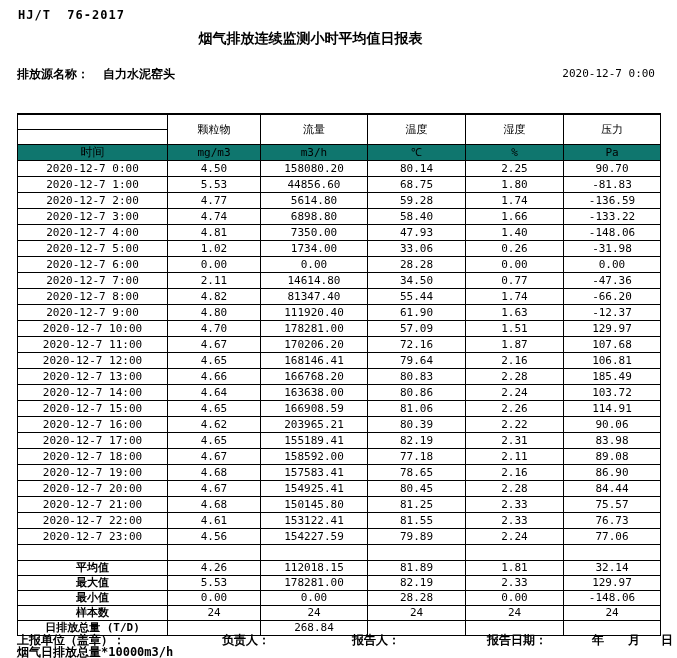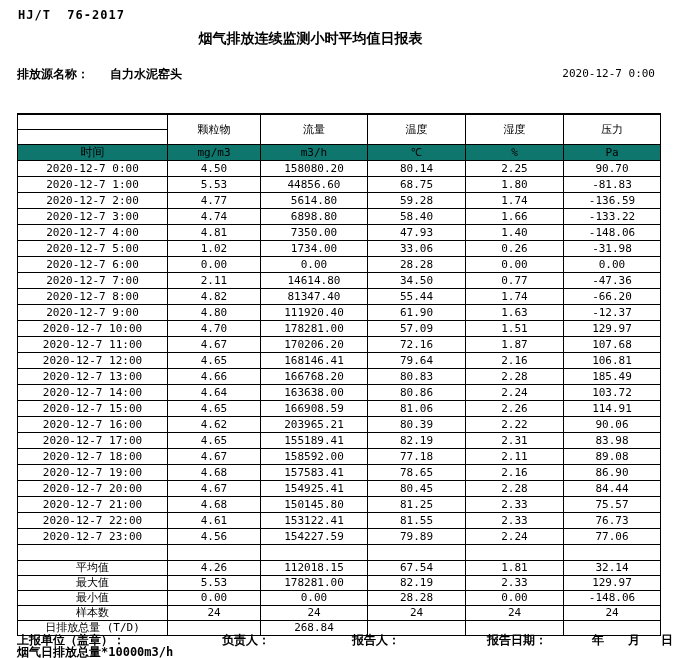--- a/index.html
+++ b/index.html
@@ -11,40 +11,40 @@
   .std-number{
     position:absolute;left:18px;top:8px;
     font-size:12px;font-weight:bold;letter-spacing:1px;white-space:pre;
   }
   .page-title{
     position:absolute;left:0;top:30px;width:621px;text-align:center;
     font-size:14px;font-weight:bold;
   }
   .meta-row{position:absolute;left:0;top:66px;width:677px;height:16px;}
   .source{position:absolute;left:17px;top:0;font-size:12px;font-weight:bold;}
-  .source .name{margin-left:21px;}
+  .source .name{margin-left:14px;}
   .datetime{position:absolute;right:22px;top:1px;font-size:11px;}
 
   table.report{
     position:absolute;left:17px;top:113px;width:643px;
     border-collapse:collapse;table-layout:fixed;
     border:1px solid #000;border-top:2px solid #000;
   }
   table.report td{
     border:1px solid #000;text-align:center;vertical-align:middle;
     padding:0;font-size:11px;height:15px;line-height:15px;
     white-space:nowrap;overflow:hidden;
   }
   tr.hdr-split td{height:14px;line-height:14px;}
   td.colhead{font-size:12px;}
   tr.unit-row td{background:#0f766e;}
   tr.unit-row td.time-head{font-size:12px;}
   tr.spacer-row td{height:15px;}
   tr.summary-row td{height:14px;line-height:14px;}
-  td.sum-label{font-size:12px;}
+  td.sum-label{font-size:12px;font-weight:bold;}
 
   .foot-note{position:absolute;left:17px;top:609px;font-size:12px;font-weight:bold;margin-top:35px;}
   .foot-line{position:absolute;left:0;top:632px;width:605px;height:16px;font-size:12px;font-weight:bold;}
   .foot-line span{position:absolute;top:0;white-space:nowrap;}
   .fl-unit{left:17px;}
   .fl-resp{left:222px;}
   .fl-reporter{left:352px;}
   .fl-date{left:487px;}
   .fl-year{left:592px;}
   .fl-month{left:628px;}
@@ -292,21 +292,21 @@
         <td></td>
         <td></td>
         <td></td>
         <td></td>
         <td></td>
       </tr>
       <tr class="summary-row">
         <td class="sum-label">平均值</td>
         <td>4.26</td>
         <td>112018.15</td>
-        <td>67.54</td>
+        <td>81.89</td>
         <td>1.81</td>
         <td>32.14</td>
       </tr>
       <tr class="summary-row">
         <td class="sum-label">最大值</td>
         <td>5.53</td>
         <td>178281.00</td>
         <td>82.19</td>
         <td>2.33</td>
         <td>129.97</td>

